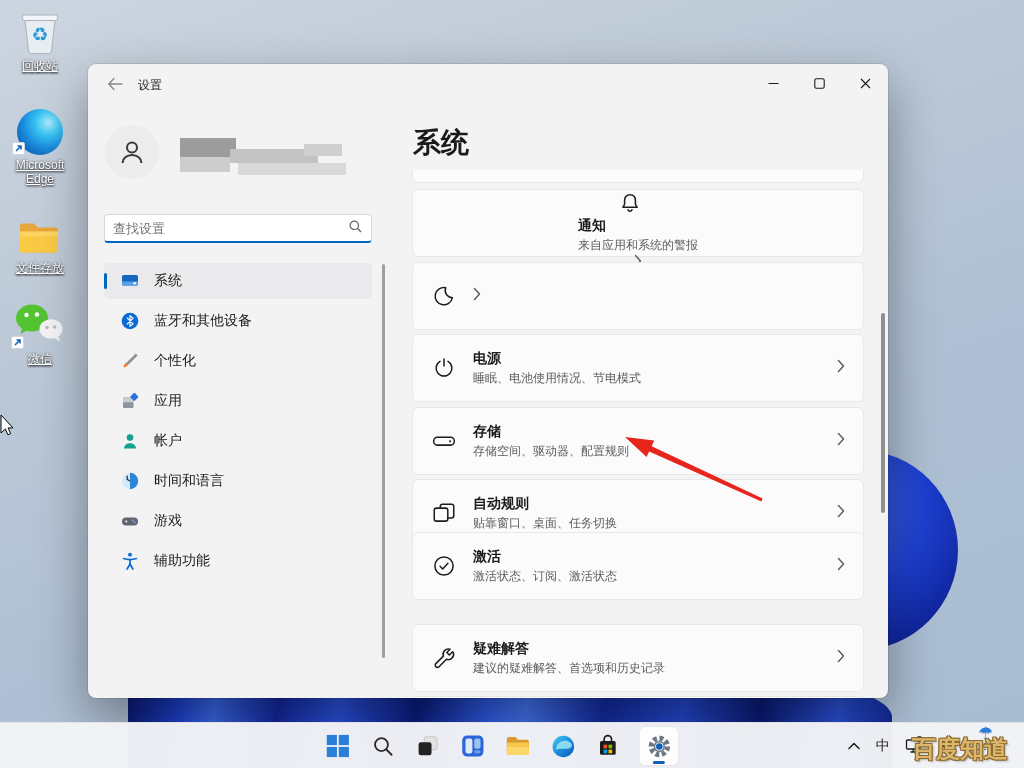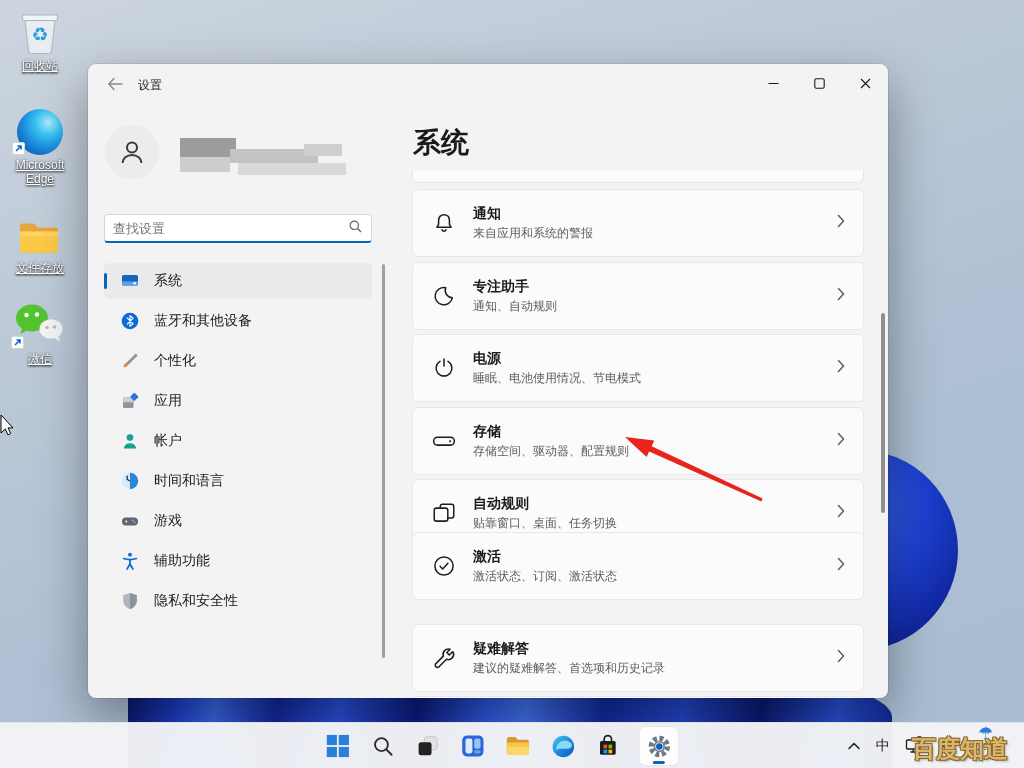--- a/index.html
+++ b/index.html
@@ -286,36 +286,27 @@
           <svg viewBox="0 0 20 20" width="20" height="20" stroke="#0a6ad6" fill="none" stroke-width="1.7" stroke-linecap="round">
               <circle cx="10" cy="3.7" r="1.9" fill="#0a6ad6" stroke="none"></circle>
               <path d="M3.6 7.5 Q10 9.6 16.4 7.5"></path>
               <path d="M10 8.8 V13"></path>
               <path d="M10 13 L7.1 18"></path>
               <path d="M10 13 L12.9 18"></path>
             </svg>
         </span>
         <span class="nlabel">辅助功能</span>
       </div>
-      <div class="nav-item">
-        <span class="nicon">
-          <svg viewBox="0 0 20 20" width="20" height="20">
-              <path d="M10 2 L16.8 4.2 V9.3 C16.8 13.8 14 16.5 10 18.2 C6 16.5 3.2 13.8 3.2 9.3 V4.2 Z" fill="#b0b5bd"></path>
-              <path d="M10 2 L16.8 4.2 V9.3 C16.8 13.8 14 16.5 10 18.2 Z" fill="#8d939c"></path>
-            </svg>
-        </span>
-        <span class="nlabel">隐私和安全性</span>
-      </div>
     </div>
     <div class="side-scroll"></div>
 
     <div class="page-title">系统</div>
     <div class="card-partial-top"></div>
 
-    <div class="card" style="top:125px;">
+    <div class="card" style="top:125px;flex-direction:column;">
       <span class="cicon">
         <svg viewBox="0 0 24 24" width="26" height="26" fill="none" stroke="#1d1d1d" stroke-width="1.4" stroke-linejoin="round" stroke-linecap="round">
             <path d="M18.6 16 H5.4 L7 13.3 V9.7 C7 6.6 8.9 4.4 12 4.4 C15.1 4.4 17 6.6 17 9.7 V13.3 Z"></path>
             <path d="M10.2 18.3 a1.9 1.9 0 0 0 3.6 0"></path>
           </svg>
       </span>
       <span class="ctext">
           <div class="ctitle">通知</div>
           <div class="csub">来自应用和系统的警报</div>
         </span>
@@ -323,24 +314,20 @@
             <path d="M1.5 1.5 L6.5 7 L1.5 12.5" stroke="#5f5f5f" stroke-width="1.5" fill="none" stroke-linecap="round" stroke-linejoin="round"></path>
           </svg></span>
     </div>
 
     <div class="card" style="top:197.5px;">
       <span class="cicon">
         <svg viewBox="0 0 24 24" width="26" height="26" fill="none" stroke="#1d1d1d" stroke-width="1.4" stroke-linejoin="round">
             <path d="M13.6 4.3 A8 8 0 1 0 19.7 13.7 A6.9 6.9 0 0 1 13.6 4.3 Z"></path>
           </svg>
       </span>
-      <span class="ctext">
-          <div class="ctitle">专注助手</div>
-          <div class="csub">通知、自动规则</div>
-        </span>
       <span class="chev"><svg width="8" height="14" viewBox="0 0 8 14">
             <path d="M1.5 1.5 L6.5 7 L1.5 12.5" stroke="#5f5f5f" stroke-width="1.5" fill="none" stroke-linecap="round" stroke-linejoin="round"></path>
           </svg></span>
     </div>
 
     <div class="card" style="top:270px;">
       <span class="cicon">
         <svg viewBox="0 0 24 24" width="26" height="26" fill="none" stroke="#1d1d1d" stroke-width="1.4" stroke-linecap="round">
             <path d="M12 3.6 V10.2"></path>
             <path d="M8.3 5.8 a7.3 7.3 0 1 0 7.4 0"></path>

